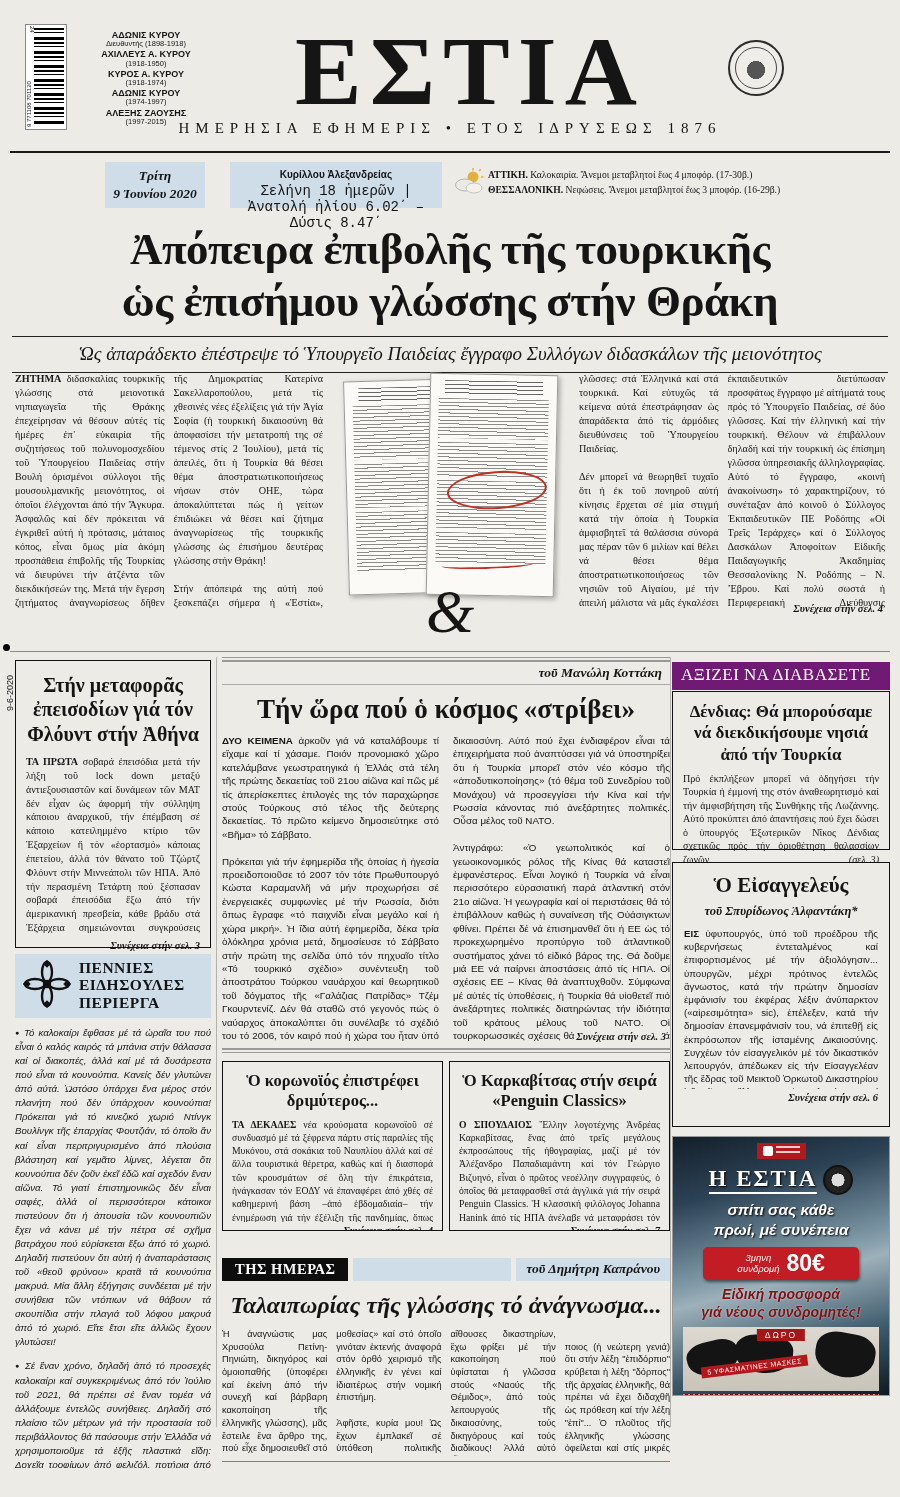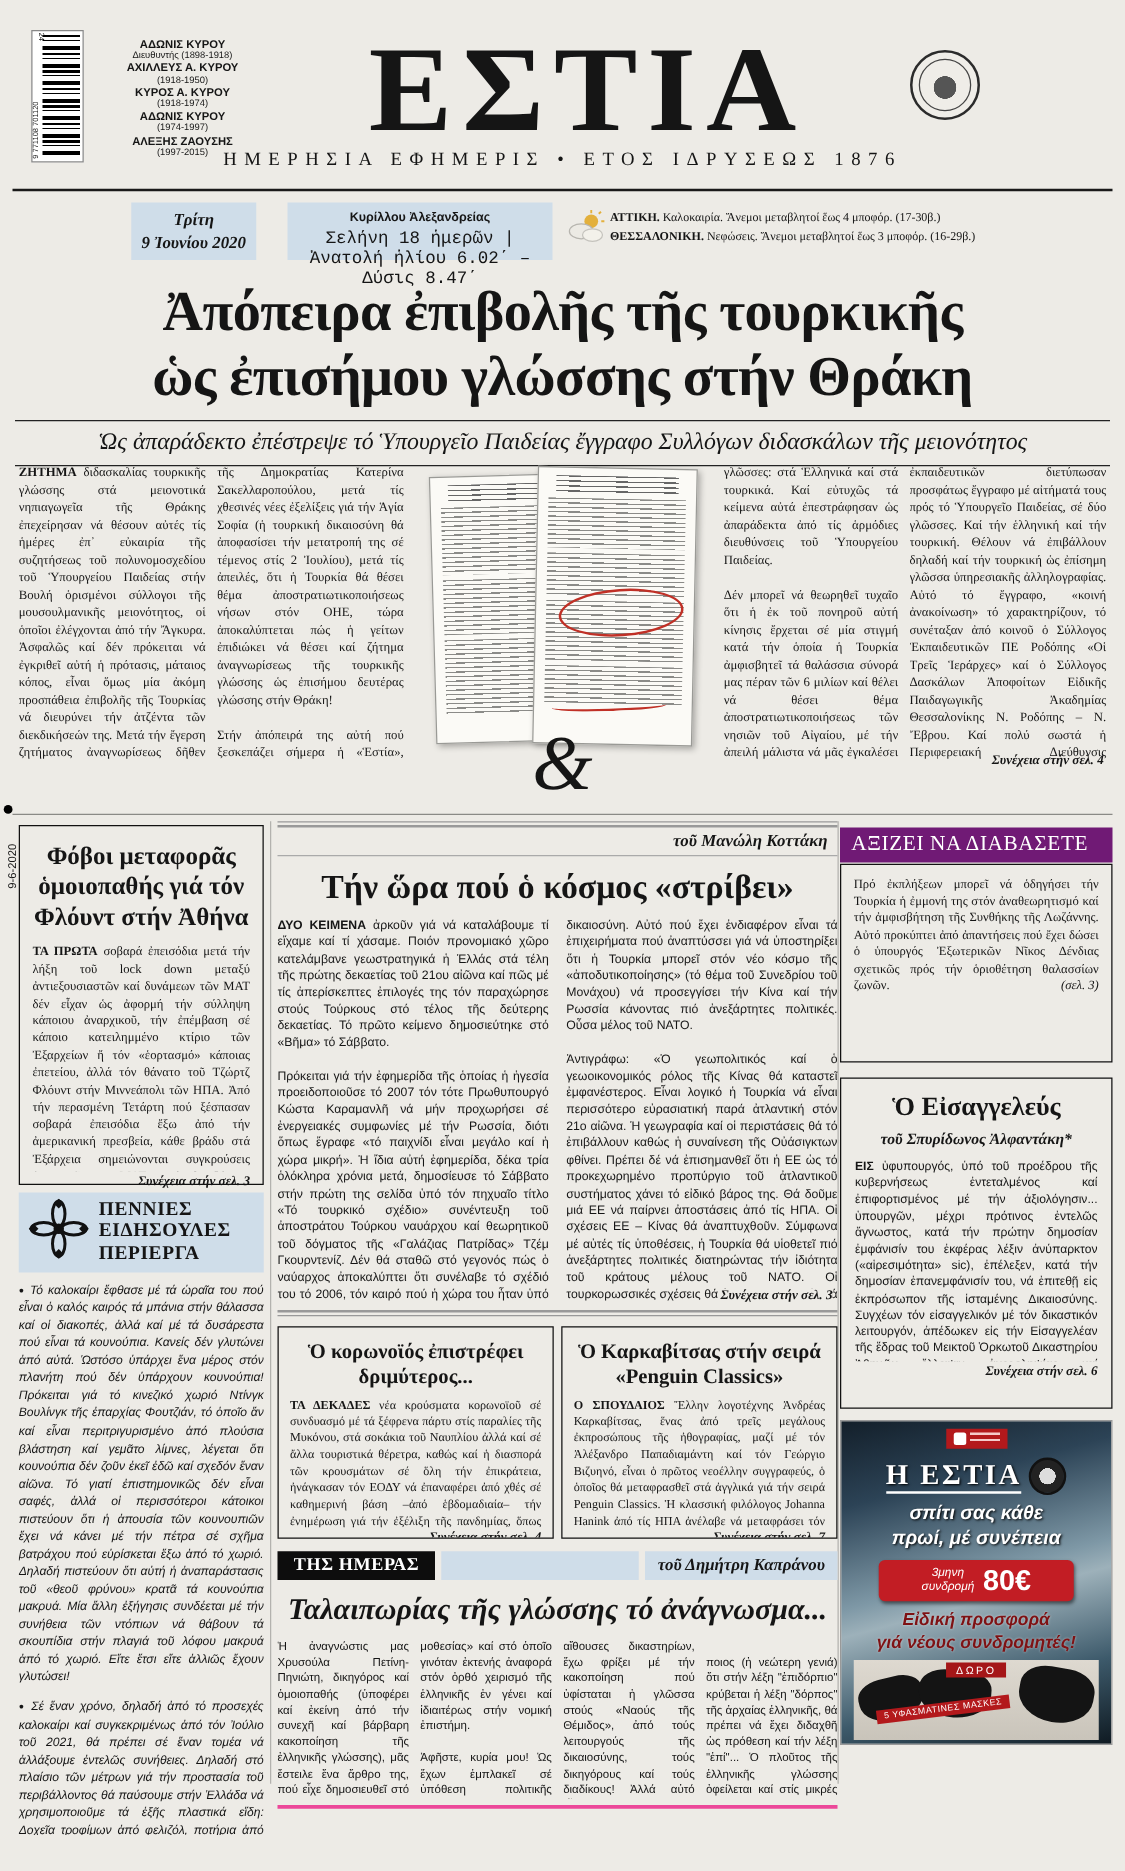--- a/index.html
+++ b/index.html
@@ -101,21 +101,21 @@
   .kott-col{flex:1;font-family:"Liberation Sans","DejaVu Sans",sans-serif;font-size:9.8px;
             line-height:1.37;text-align:justify;white-space:pre-line;overflow:hidden;}
   .kott-cont{position:absolute;right:4px;bottom:0;background:#edebe6;font-weight:bold;font-style:italic;
              font-size:10.5px;font-family:"Liberation Serif",serif;}
   .kott-bottomrule{border-top:2px solid #999;border-bottom:1px solid #999;height:2px;margin-top:6px;}
   .midboxes{display:flex;gap:6px;margin-top:8px;}
   .midbox{width:221px;height:170px;border:1.5px solid #111;box-sizing:border-box;
           padding:9px 9px 6px;background:#edebe6;overflow:hidden;}
   .midbox-title{font-weight:bold;font-size:16.5px;text-align:center;line-height:1.2;margin-bottom:7px;}
   .midbox .box-body{font-size:9.7px;height:104px;}
-  .imeras{margin-top:10px;border-bottom:3px solid #ec4899;padding-bottom:5px;}
+  .imeras{margin-top:27px;border-bottom:1px solid #ec4899;padding-bottom:5px;}
   .imeras-bar{display:flex;height:23px;}
   .imeras-label{background:#0d0d0d;color:#fff;font-weight:bold;font-size:14.5px;
                 padding:3px 13px 0;letter-spacing:0.5px;}
   .imeras-mid{flex:1;background:#cfdde9;margin-left:5px;}
   .imeras-byline{background:#cfdde9;font-weight:bold;font-style:italic;font-size:13.5px;
                  padding:3px 10px 0;margin-left:5px;}
   .imeras-title{text-align:center;font-weight:bold;font-style:italic;font-size:24px;margin:11px 0 9px;}
   .imeras-cols{display:flex;gap:9px;height:128px;overflow:hidden;}
   .imeras-col{flex:1;font-family:"Liberation Sans","DejaVu Sans",sans-serif;font-size:9.2px;
               line-height:1.38;text-align:justify;white-space:pre-line;overflow:hidden;}
@@ -277,21 +277,21 @@
   </div>
 
   <div class="ampersand">&amp;</div>
   <div class="divider-mid"></div>
   <div class="vline vl1"></div>
   <div class="vline vl2"></div>
   <div class="edge-dot"></div>
   <div class="vdate">9-6-2020</div>
 
   <div class="floyd">
-    <div class="floyd-title">Φόβοι μεταφορᾶς ὁμοιοπαθής γιά τόν Φλόυντ στήν Ἀθήνα</div>
+    <div class="floyd-title">Στήν μεταφορᾶς ἐπεισοδίων γιά τόν Φλόυντ στήν Ἀθήνα</div>
     <div class="box-body"><b>ΤΑ ΠΡΩΤΑ</b><span> σοβαρά ἐπεισόδια μετά τήν λήξη τοῦ lock down μεταξύ ἀντιεξουσιαστῶν καί δυνάμεων τῶν ΜΑΤ δέν εἶχαν ὡς ἀφορμή τήν σύλληψη κάποιου ἀναρχικοῦ, τήν ἐπέμβαση σέ κάποιο κατειλημμένο κτίριο τῶν Ἐξαρχείων ἤ τόν «ἑορτασμό» κάποιας ἐπετείου, ἀλλά τόν θάνατο τοῦ Τζώρτζ Φλόυντ στήν Μιννεάπολι τῶν ΗΠΑ. Ἀπό τήν περασμένη Τετάρτη πού ξέσπασαν σοβαρά ἐπεισόδια ἔξω ἀπό τήν ἀμερικανική πρεσβεία, κάθε βράδυ στά Ἐξάρχεια σημειώνονται συγκρούσεις ἀναρχικῶν – ΜΑΤ, πού λαμβάνουν ἐπικίνδυνες καί ἄγνωστες διαστάσεις. Κατά τήν διάρκεια αὐτῶν ἔγινε σύλληψις πέντε ἀνηλίκων, ἡλικίας περίπου</span></div>
     <div class="cont">Συνέχεια στήν σελ. 3</div>
   </div>
 
   <div class="pennies-head">
     <span>
       <svg width="48" height="48" viewBox="0 0 48 48">
           <g fill="none" stroke="#111" stroke-width="2.4">
             <ellipse cx="24" cy="12" rx="5" ry="10"></ellipse>
             <ellipse cx="24" cy="36" rx="5" ry="10"></ellipse>
@@ -362,20 +362,21 @@
         <div class="imeras-col">
           <span>ποιος (ἡ νεώτερη γενιά) ὅτι στήν λέξη "ἐπιδόρπιο" κρύβεται ἡ λέξη "δόρπος" τῆς ἀρχαίας ἑλληνικῆς, θά πρέπει νά ἔχει διδαχθῆ ὡς πρόθεση καί τήν λέξη "ἐπί"... Ὁ πλοῦτος τῆς ἑλληνικῆς γλώσσης ὀφείλεται καί στίς μικρές τό δέμας "προθέσεις"</span>
           
         </div>
       </div>
     </div>
   </div>
 
   <div class="axizei-head">ΑΞΙΖΕΙ ΝΑ ΔΙΑΒΑΣΕΤΕ</div>
   <div class="axizei-box">
+    <div class="axizei-title">Δένδιας: Θά μπορούσαμε νά διεκδικήσουμε νησιά ἀπό τήν Τουρκία</div>
     <div class="axizei-body">
       <span>Πρό ἐκπλήξεων μπορεῖ νά ὁδηγήσει τήν Τουρκία ἡ ἐμμονή της στόν ἀναθεωρητισμό καί τήν ἀμφισβήτηση τῆς Συνθήκης τῆς Λωζάννης. Αὐτό προκύπτει ἀπό ἀπαντήσεις πού ἔχει δώσει ὁ ὑπουργός Ἐξωτερικῶν Νῖκος Δένδιας σχετικῶς πρός τήν ὁριοθέτηση θαλασσίων ζωνῶν.</span>
       <span class="pageref">(σελ. 3)</span>
     </div>
   </div>
 
   <div class="eisag">
     <div class="eisag-title">Ὁ Εἰσαγγελεύς</div>
     <div class="eisag-byline">τοῦ Σπυρίδωνος Ἀλφαντάκη*</div>
     <div class="eisag-body"><b>ΕΙΣ</b><span> ὑφυπουργός, ὑπό τοῦ προέδρου τῆς κυβερνήσεως ἐντεταλμένος καί ἐπιφορτισμένος μέ τήν ἀξιολόγησιν... ὑπουργῶν, μέχρι πρότινος ἐντελῶς ἄγνωστος, κατά τήν πρώτην δημοσίαν ἐμφάνισίν του ἐκφέρας λέξιν ἀνύπαρκτον («αἱρεσιμότητα» sic), ἐπέλεξεν, κατά τήν δημοσίαν ἐπανεμφάνισίν του, νά ἐπιτεθῇ εἰς ἐκπρόσωπον τῆς ἱσταμένης Δικαιοσύνης. Συγχέων τόν εἰσαγγελικόν μέ τόν δικαστικόν λειτουργόν, ἀπέδωκεν εἰς τήν Εἰσαγγελέαν τῆς ἕδρας τοῦ Μεικτοῦ Ὁρκωτοῦ Δικαστηρίου Ἀθηνῶν ἔλλειψιν ἀμεροληψίας καί ψυχραιμίας, προσωπικάς ἀπόψεις καί ταύτισιν μέ θῦμα βιασμοῦ καί ἀνθρωποκτονίας ἐκ</span></div>

